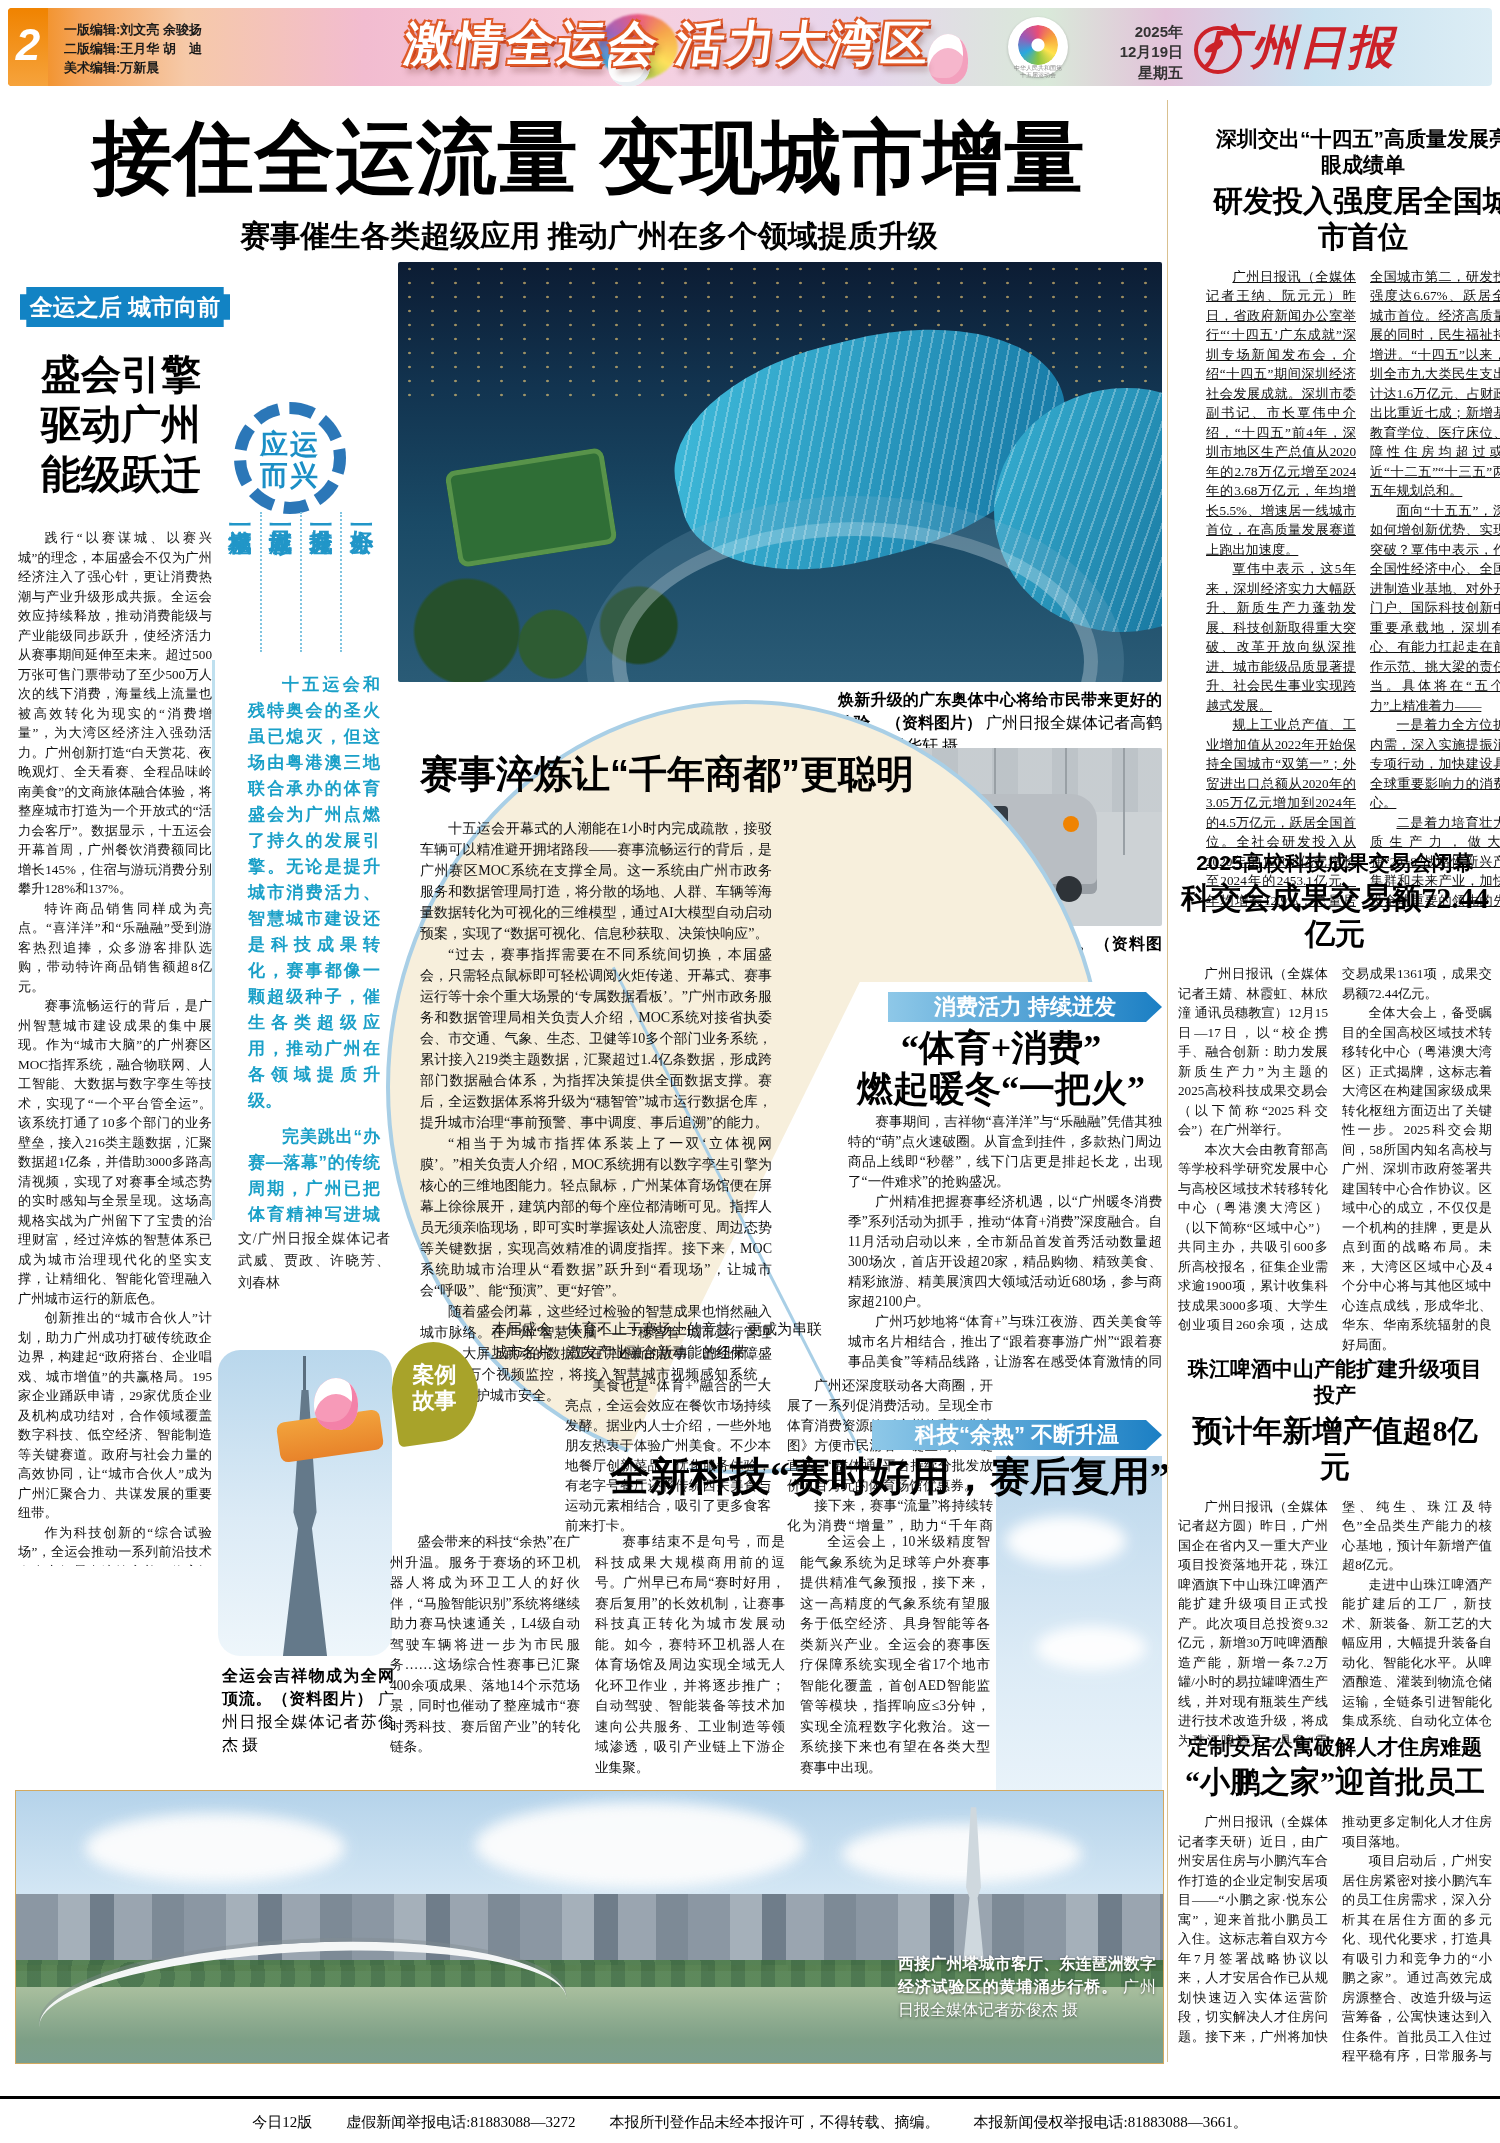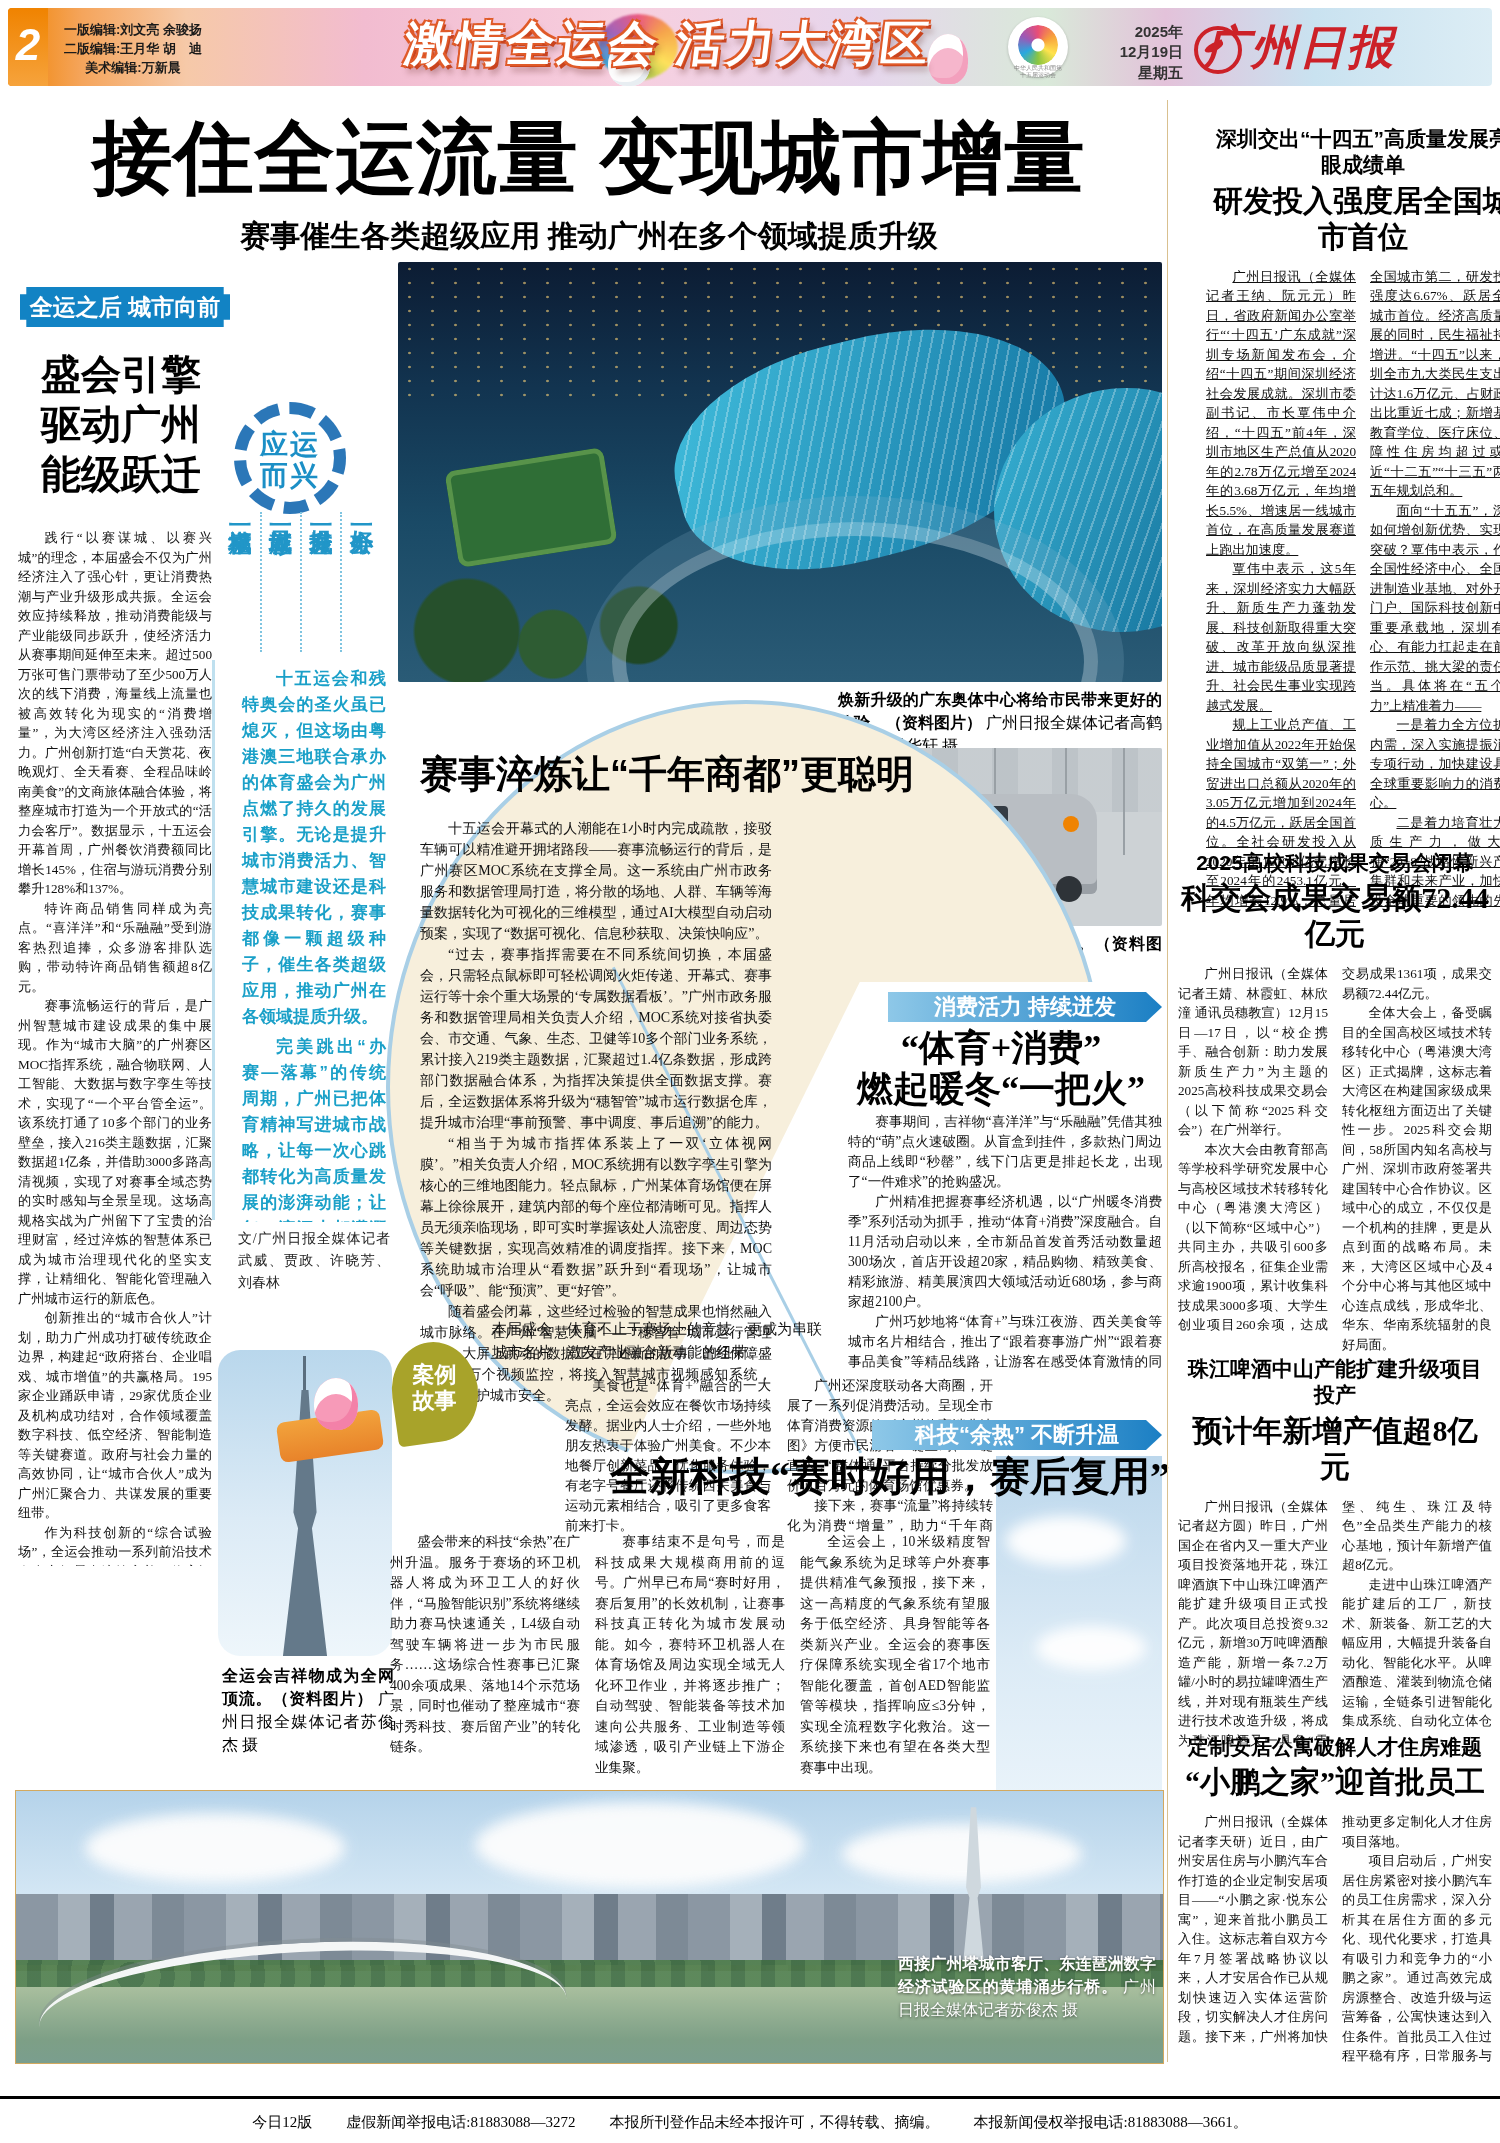--- a/index.html
+++ b/index.html
@@ -5,21 +5,21 @@
   html,body{margin:0;padding:0;background:#ffffff;}
   #page{position:relative;width:1500px;height:2143px;margin:0 auto;background:#fff;overflow:hidden;
         font-family:"Liberation Serif","DejaVu Serif",serif;color:#111;}
   .abs{position:absolute;}
   
   .banner{left:8px;top:8px;width:1484px;height:78px;
     background:linear-gradient(90deg,#ef8200 0%,#f5a55c 5%,#f6c9a8 12%,#f2bcd0 24%,#f7cfdf 42%,#e6d6ec 58%,#d9e9d9 70%,#e3c2da 78%,#c9e2f0 88%,#dcedf5 100%);
     border-radius:4px;overflow:hidden;}
   .pagenum{left:0;top:0;width:40px;height:78px;background:linear-gradient(180deg,#f08300,#f6a33c);
     color:#fff;font:italic 900 44px "Liberation Sans",sans-serif;text-align:center;line-height:74px;}
-  .editors{left:56px;top:13px;font:13px/1.45 "Liberation Sans",sans-serif;color:#1a1a1a;font-weight:bold;text-align:center;}
+  .editors{left:56px;top:13px;font:13px/1.45 "Liberation Sans",sans-serif;color:#1a1a1a;font-weight:bold;}
   .splash{left:590px;top:6px;width:80px;height:66px;border-radius:50%;
     background:radial-gradient(circle at 40% 60%,#ffffff 0 26%,transparent 27%),
       conic-gradient(#e94e77,#f7a13c,#ffe34d,#8bc540,#29a8df,#9b59b6,#e94e77);
     filter:blur(1px);opacity:.9;}
   .mascot1{left:600px;top:34px;width:42px;height:44px;background:#fdfdfd;border-radius:50% 50% 45% 45%;
     box-shadow:inset -4px -4px 0 #e8eef2;}
   .mascot2{left:920px;top:26px;width:40px;height:50px;background:#f6b6cc;border-radius:50% 50% 42% 42%;
     box-shadow:inset -5px -6px 0 #f3a0bd, inset 0 14px 0 #fff;}
   .banner-title{left:380px;top:12px;width:560px;text-align:center;
     font:900 48px/1 "Liberation Sans",sans-serif;color:#ffffff;letter-spacing:3px;transform:skewX(-7deg);
@@ -51,21 +51,21 @@
   .circle-yy{left:234px;top:402px;width:112px;height:112px;border-radius:50%;background:#fff;
     border:12px dashed #2b77b8;box-sizing:border-box;}
   .circle-yy .t{position:absolute;left:0;top:16px;width:100%;text-align:center;
     font:900 28px/1.1 "Liberation Sans",sans-serif;color:#1b8fc6;letter-spacing:2px;}
   .slogans{left:216px;top:512px;width:170px;height:140px;display:flex;flex-direction:row-reverse;justify-content:center;}
   .slogans .sl{writing-mode:vertical-rl;font:900 23px/1.15 "Liberation Sans",sans-serif;color:#2196c8;
     padding:0 6px;border-left:2px dotted #7fc4e0;}
   .slogans .sl:last-child{border-left:none;}
   .intro-text{left:238px;top:662px;width:152px;height:560px;overflow:hidden;
     font:bold 17px/26px "Liberation Sans",sans-serif;color:#1aa0c8;text-align:justify;}
-  .intro-text p{margin:4px;text-indent:2em;}
+  .intro-text p{margin:10px;text-indent:2em;}
   .intro-credit{left:238px;top:1228px;width:152px;font:14px/22px "Liberation Serif",serif;color:#222;text-align:justify;}
   
   .mascot-photo{left:218px;top:1350px;width:174px;height:306px;border-radius:22px;overflow:hidden;
     background:linear-gradient(180deg,#b9d7ec,#dcebf6 55%,#eef6fb);}
   .tower{position:absolute;left:58px;top:40px;width:58px;height:266px;background:#64798a;
     clip-path:polygon(44% 0,56% 0,70% 46%,62% 52%,88% 100%,12% 100%,38% 52%,30% 46%);}
   .tower-antenna{position:absolute;left:85px;top:6px;width:3px;height:40px;background:#5a6e7e;}
   .mp-mascot{position:absolute;left:96px;top:28px;width:44px;height:52px;background:#f79ab8;
     border-radius:50% 50% 45% 45%;box-shadow:inset -6px -8px 0 #f381a8,inset 0 16px 0 #fff;}
   .mp-sign{position:absolute;left:60px;top:66px;width:104px;height:40px;background:linear-gradient(180deg,#f2a33c,#e8832a);

